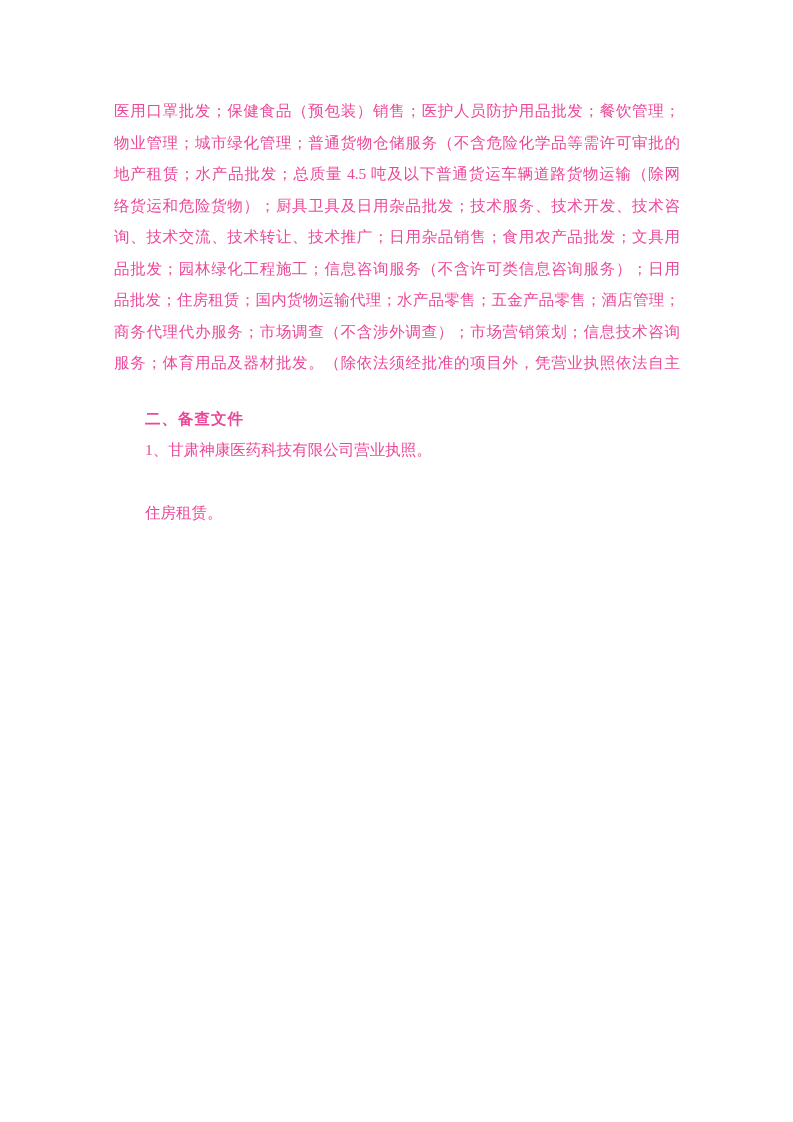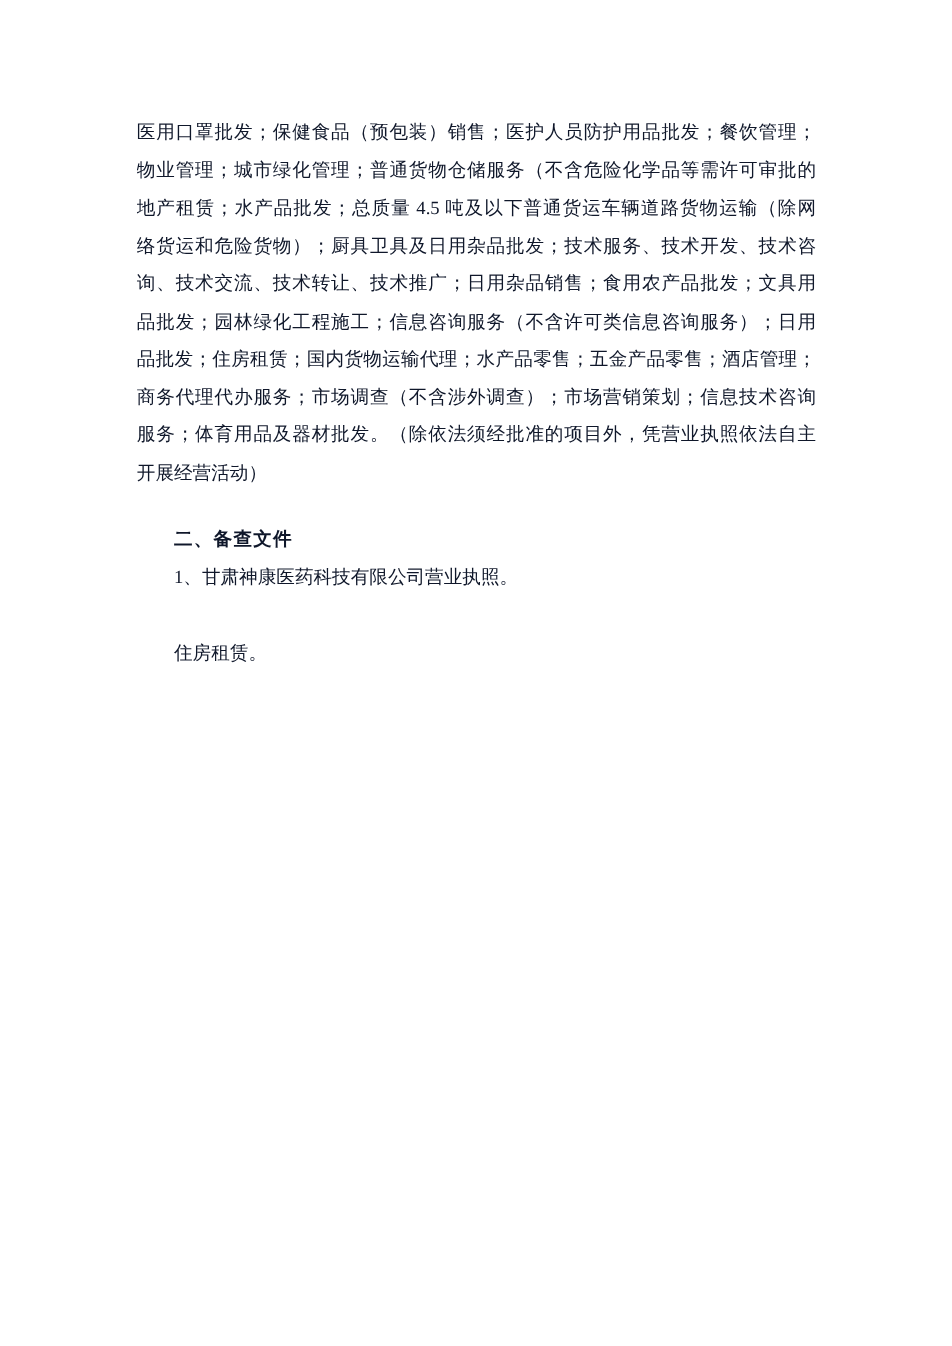--- a/index.html
+++ b/index.html
@@ -7,21 +7,21 @@
     padding: 0;
     background: #ffffff;
   }
   .page {
     position: relative;
     width: 793px;
     height: 1122px;
     background: #ffffff;
     overflow: hidden;
     font-family: "Liberation Serif", "DejaVu Serif", serif;
-    color: #0f172a;
+    color: #ec4899;
   }
   .content {
     position: absolute;
     left: 114px;
     top: 95px;
     width: 566px;
     font-size: 15.5px;
   }
   .line {
     height: 31.5px;
@@ -58,21 +58,20 @@
 
     <div class="line just">医用口罩批发；保健食品（预包装）销售；医护人员防护用品批发；餐饮管理；</div>
     <div class="line just">物业管理；城市绿化管理；普通货物仓储服务（不含危险化学品等需许可审批的</div>
     <div class="line just">地产租赁；水产品批发；总质量 4.5 吨及以下普通货运车辆道路货物运输（除网</div>
     <div class="line just">络货运和危险货物）；厨具卫具及日用杂品批发；技术服务、技术开发、技术咨</div>
     <div class="line just">询、技术交流、技术转让、技术推广；日用杂品销售；食用农产品批发；文具用</div>
     <div class="line just">品批发；园林绿化工程施工；信息咨询服务（不含许可类信息咨询服务）；日用</div>
     <div class="line just">品批发；住房租赁；国内货物运输代理；水产品零售；五金产品零售；酒店管理；</div>
     <div class="line just">商务代理代办服务；市场调查（不含涉外调查）；市场营销策划；信息技术咨询</div>
     <div class="line just">服务；体育用品及器材批发。（除依法须经批准的项目外，凭营业执照依法自主</div>
-    <div class="line">开展经营活动）</div>
 
     <div class="line heading">二、备查文件</div>
     <div class="line indent">1、甘肃神康医药科技有限公司营业执照。</div>
 
     <div class="line"></div>
 
     <div class="line indent">住房租赁。</div>
 
     <div class="line"></div>
     <div class="line"></div>

